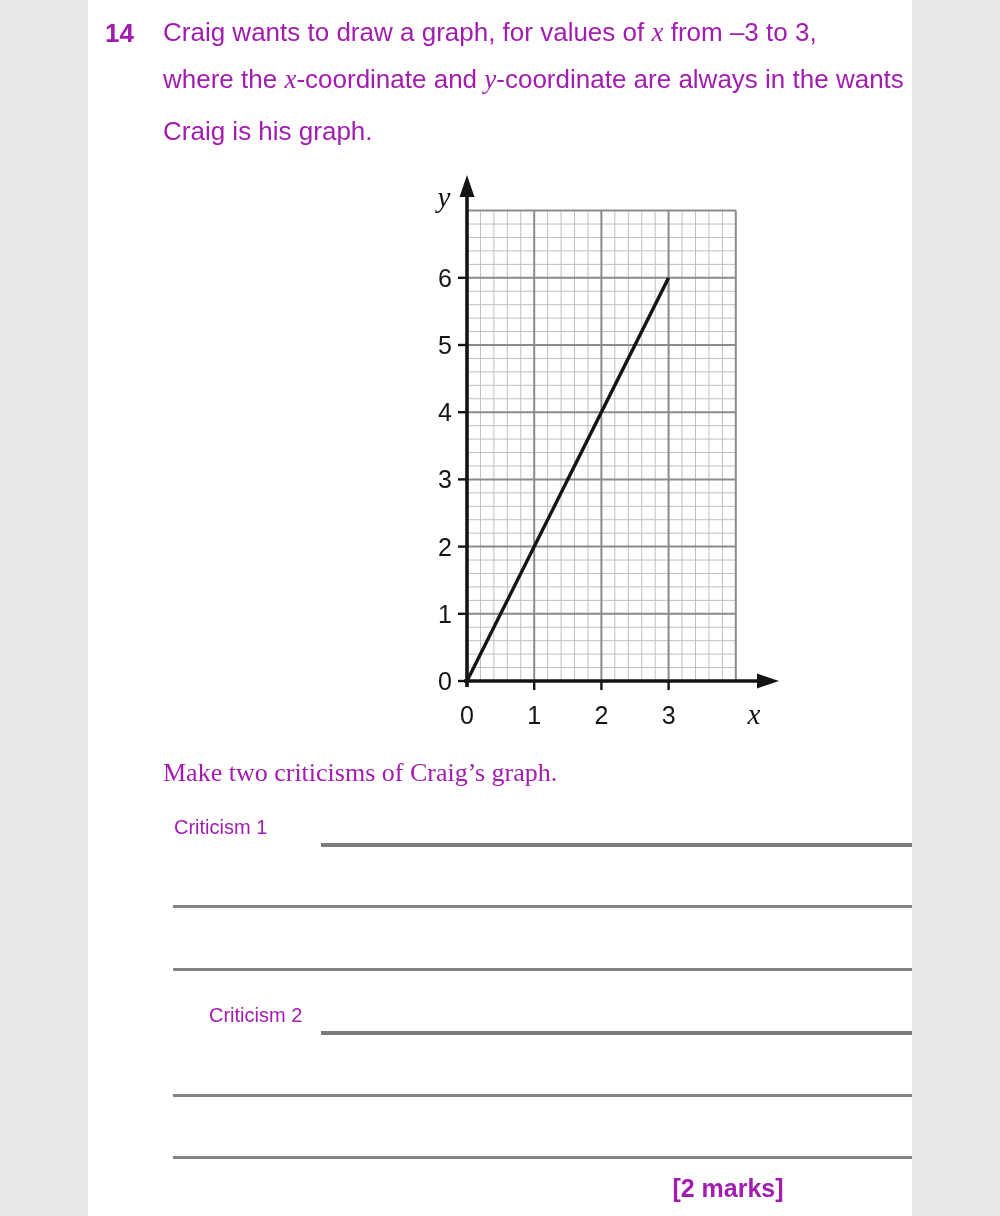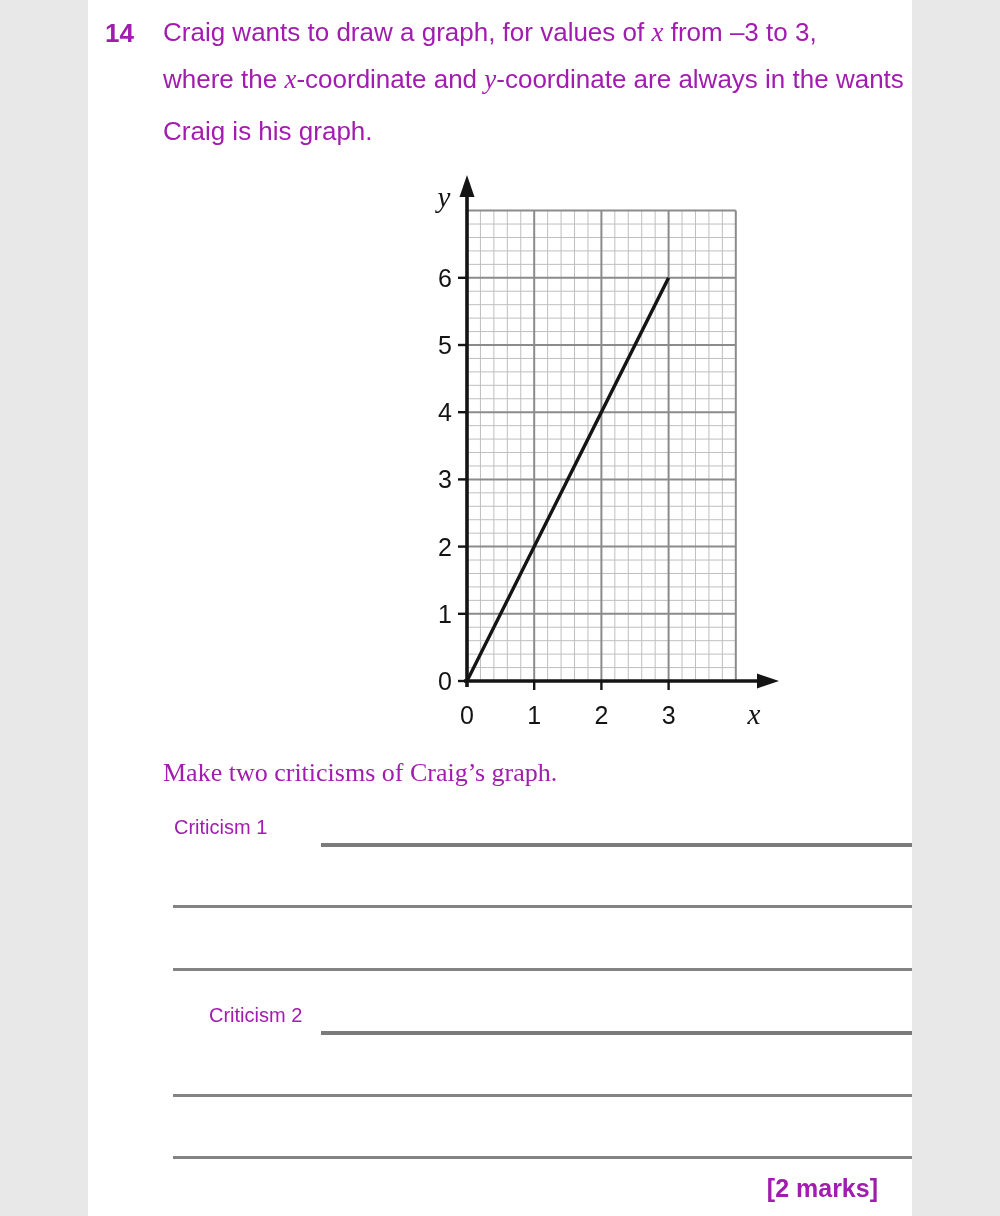--- a/index.html
+++ b/index.html
@@ -14,21 +14,21 @@
   }
   .abs{position:absolute;}
   .qnum{font-size:26px;font-weight:bold;}
   .qtext{font-size:26px;line-height:1.15;white-space:nowrap;}
   .mathvar{font-family:"Liberation Serif", serif;font-style:italic;font-size:27px;}
   .ratio{display:inline-block;margin-left:24px;}
   .prompt{font-size:26px;white-space:nowrap;font-family:Liberation Serif, serif;}
   .critlabel{font-size:20px;white-space:nowrap;}
   .ansline{position:absolute;background:#838383;}
   .ansline.first{background:#7b7b7b;}
-  .marks{font-size:25px;font-weight:bold;text-align:right;}
+  .marks{font-size:25px;font-weight:bold;text-align:center;}
   svg text.tickLabel{
     font-family:"Liberation Sans", sans-serif;
     font-size:25px;fill:#141414;
   }
   svg text.axisVar{
     font-family:"Liberation Serif", serif;
     font-style:italic;font-size:29px;fill:#141414;
   }
 </style>
 </head>

